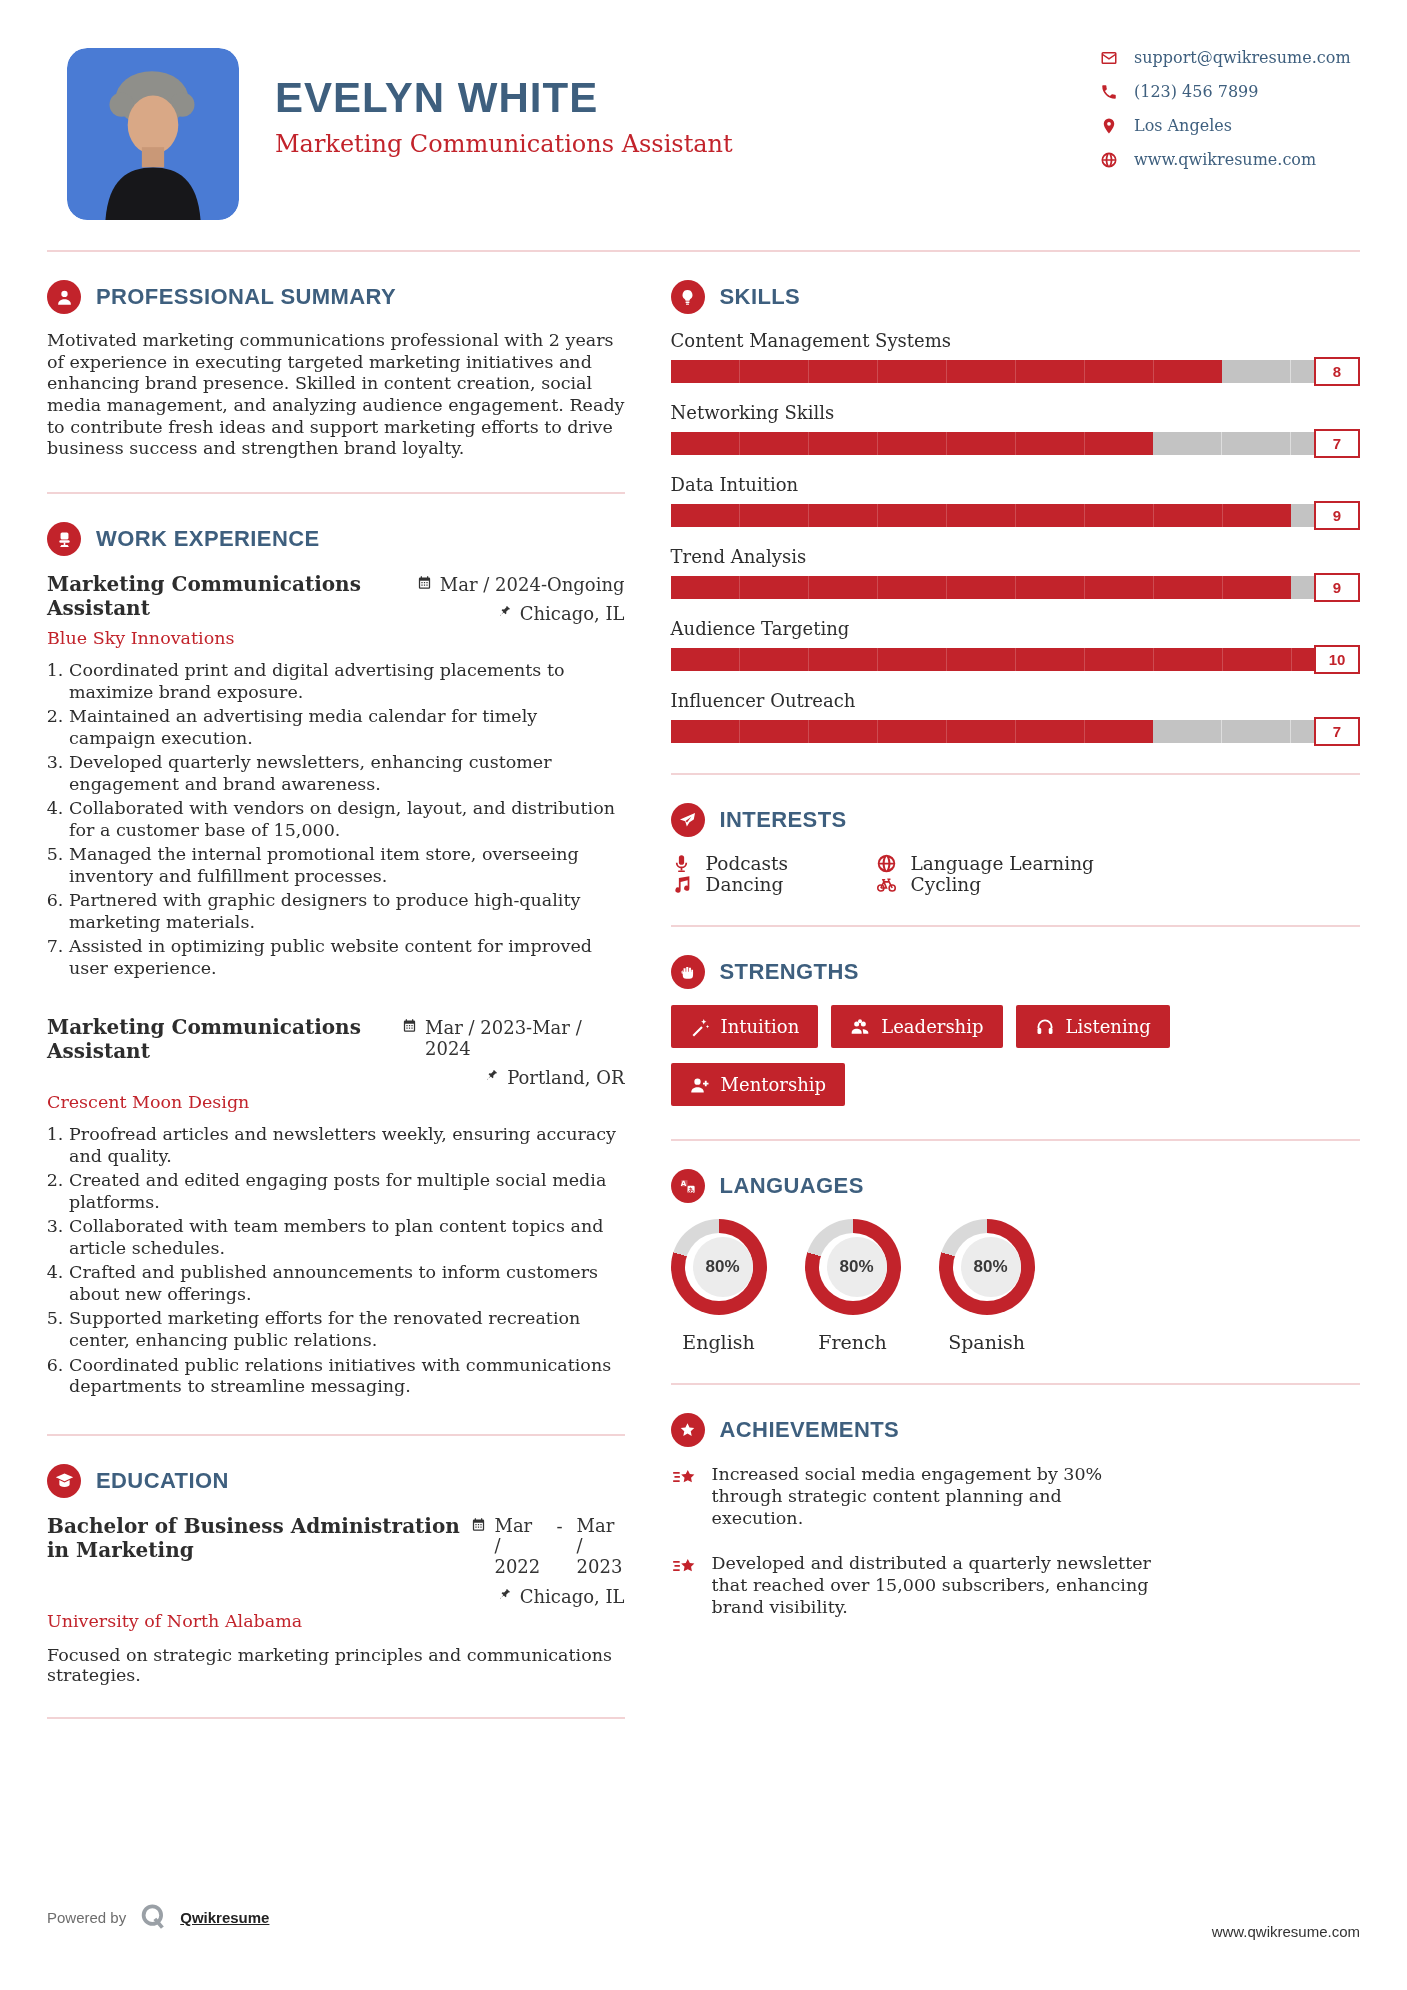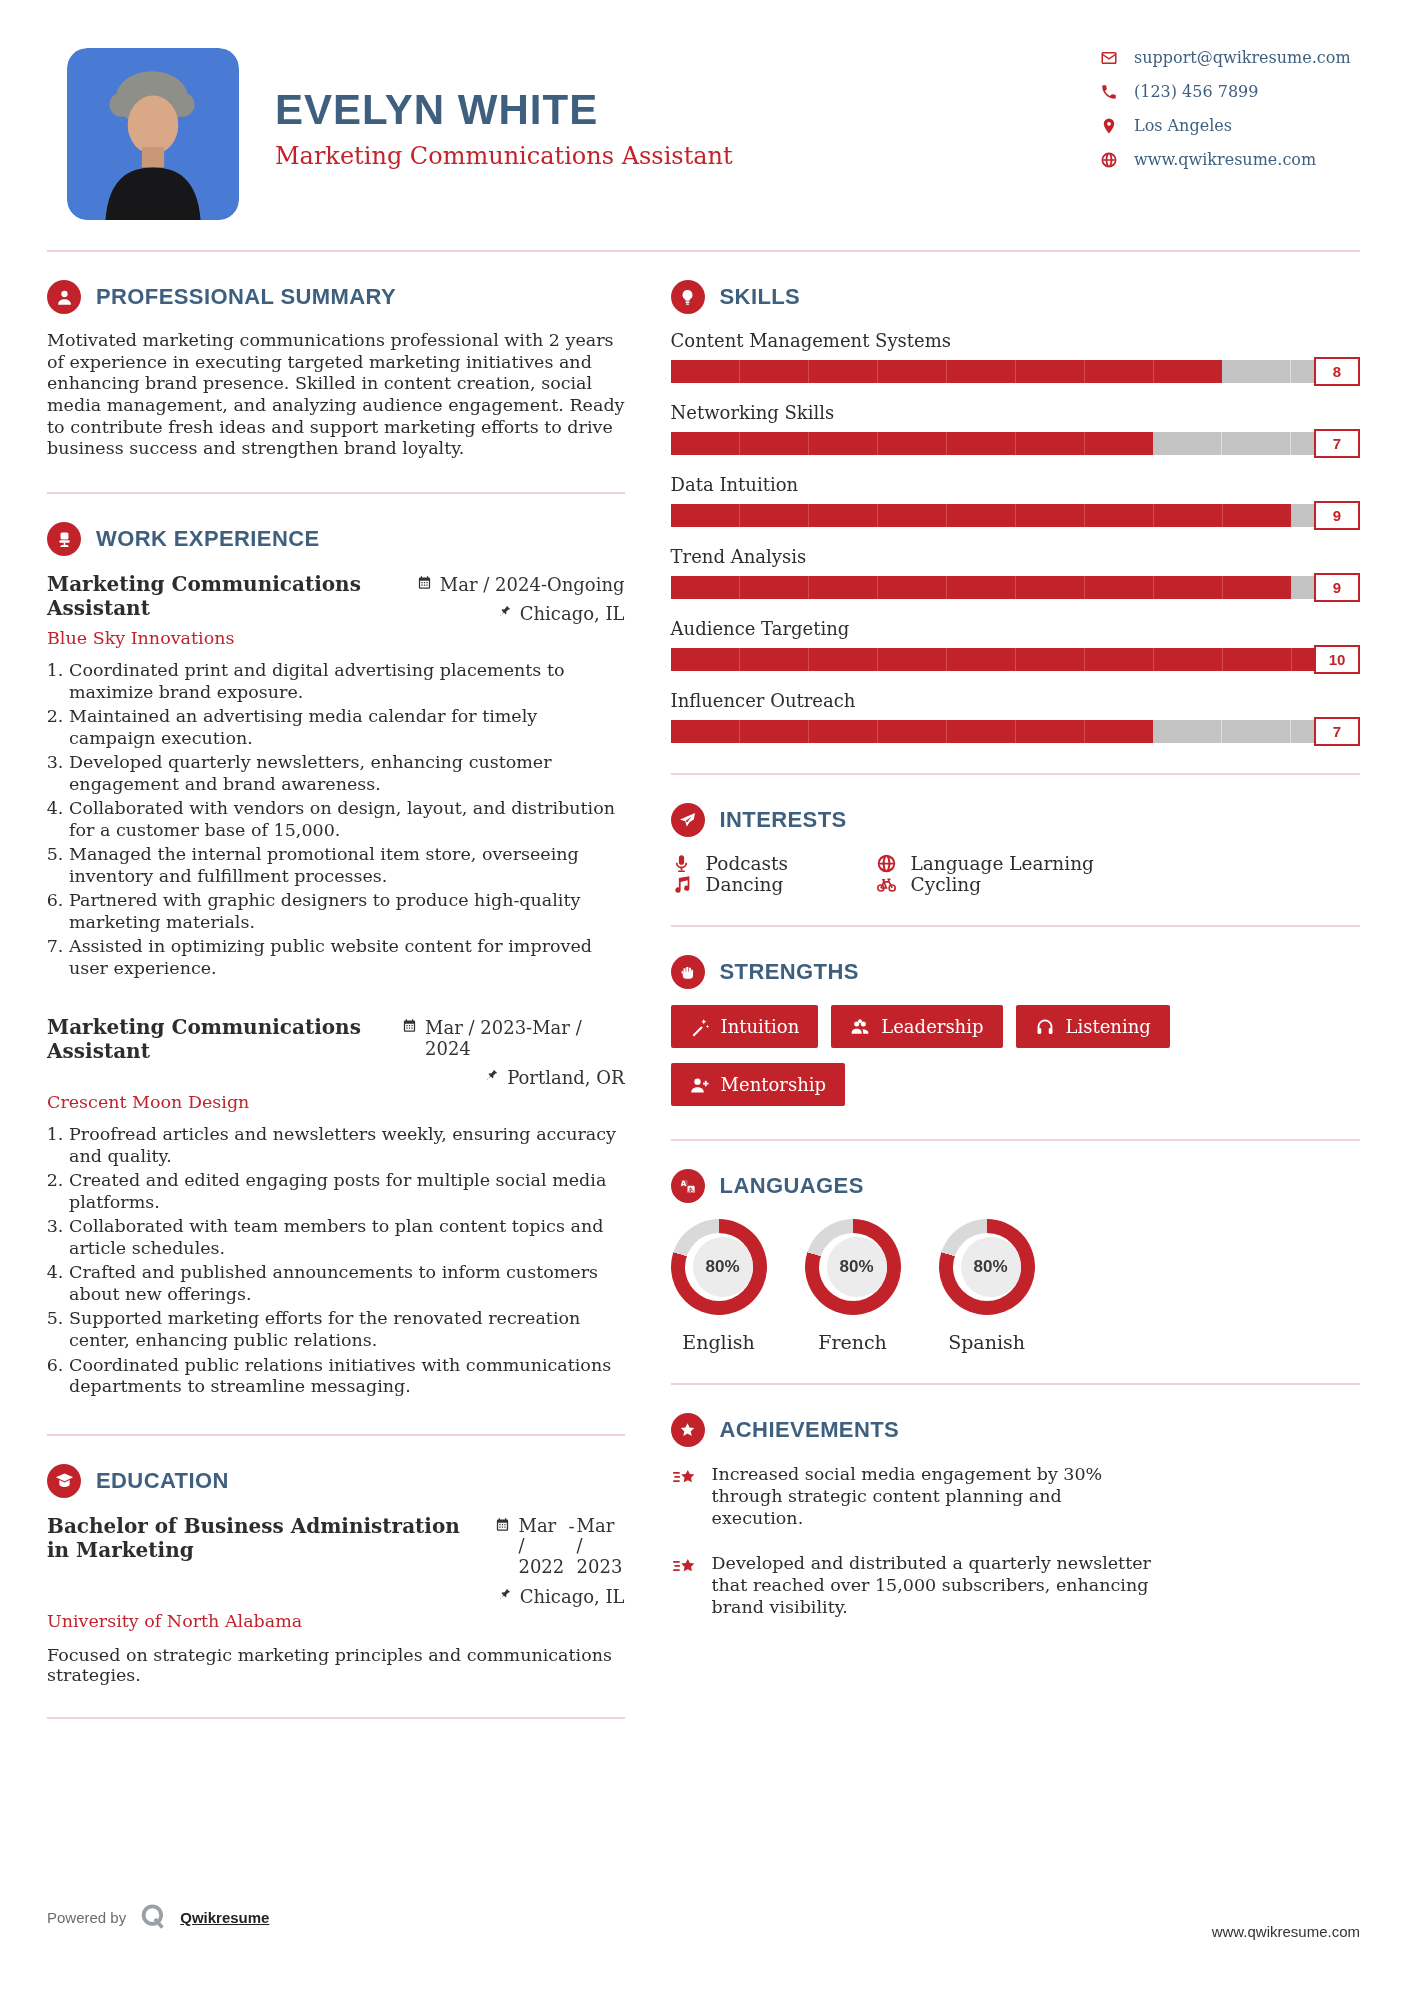--- a/index.html
+++ b/index.html
@@ -11,21 +11,21 @@
   }
   *{box-sizing:border-box;margin:0;padding:0;}
   body{
     width:1407px;height:1990px;margin:0 auto;background:#fff;position:relative;
     font-family:"DejaVu Serif", serif;color:var(--ink);
   }
   .page{padding:48px 47px 0 47px;}
   
   .header{display:flex;align-items:flex-start;}
   .avatar{width:172px;height:172px;border-radius:20px;overflow:hidden;flex-shrink:0;margin-left:20px;}
-  .id-block{margin-left:36px;margin-top:38px;}
+  .id-block{margin-left:36px;margin-top:26px;}
   .person-name{font:800 42px "Liberation Sans", sans-serif;color:var(--blue);letter-spacing:1px;}
   .person-title{font-size:24px;color:var(--red);margin-top:8px;}
   .contact{margin-left:auto;margin-top:0;display:flex;flex-direction:column;gap:15px;min-width:260px;}
   .contact-row{display:flex;align-items:center;gap:16px;font-size:16px;color:var(--blue);text-decoration:none;}
   .contact-row .c-ico{color:var(--red);width:18px;height:18px;flex-shrink:0;}
   .c-ico svg{width:18px;height:18px;display:block;}
   .divider{border-top:2px solid var(--divider);}
   .top-divider{margin-top:30px;}
   
   .cols{display:flex;gap:46px;align-items:flex-start;}
@@ -41,21 +41,21 @@
   
   .job{margin-top:14px;}
   .job + .job{margin-top:36px;}
   .job-head{display:flex;justify-content:space-between;}
   .job-title{font-size:20px;font-weight:700;max-width:355px;line-height:1.2;}
   .edu-title{max-width:420px;}
   .job-meta{display:flex;flex-direction:column;align-items:flex-end;gap:8px;margin-top:2px;}
   .meta-row{display:flex;align-items:flex-start;gap:8px;font-size:18px;color:#333;}
   .meta-row .m-ico{width:15px;height:15px;color:#333;flex-shrink:0;margin-top:1px;}
   .m-ico svg{width:15px;height:15px;display:block;}
-  .date-split{display:flex;gap:2px;}
+  .date-split{display:flex;gap:14px;}
   .date-cell{width:48px;line-height:1.15;}
   .company{color:var(--red);font-size:17.5px;margin-top:4px;}
   .job ol{margin-top:12px;padding-left:22px;font-size:17.5px;line-height:1.23;}
   .job ol li{margin-bottom:3px;}
   .edu-desc{margin-top:14px;font-size:17.5px;}
   
   .skill{margin-bottom:19px;}
   .skill-name{font-size:18px;margin-bottom:9px;}
   .skill-bar{position:relative;height:23px;background:var(--bar-gray);
     background-image:repeating-linear-gradient(90deg,transparent 0,transparent calc(10% - 1px),rgba(255,255,255,.45) calc(10% - 1px),rgba(255,255,255,.45) 10%);}

